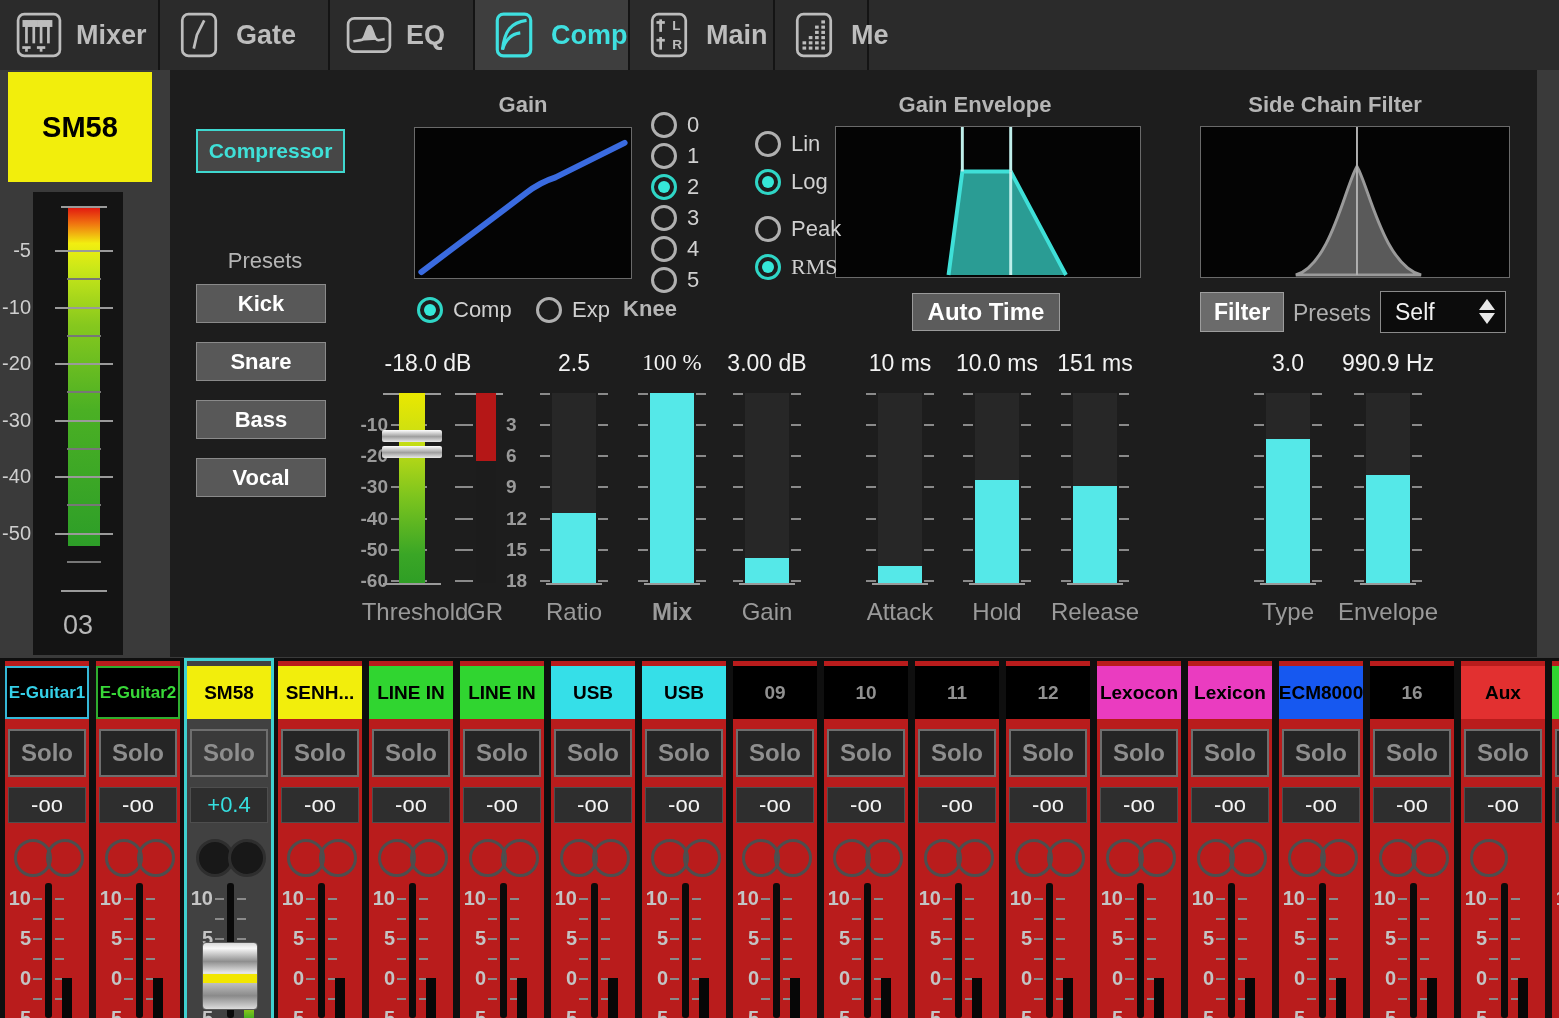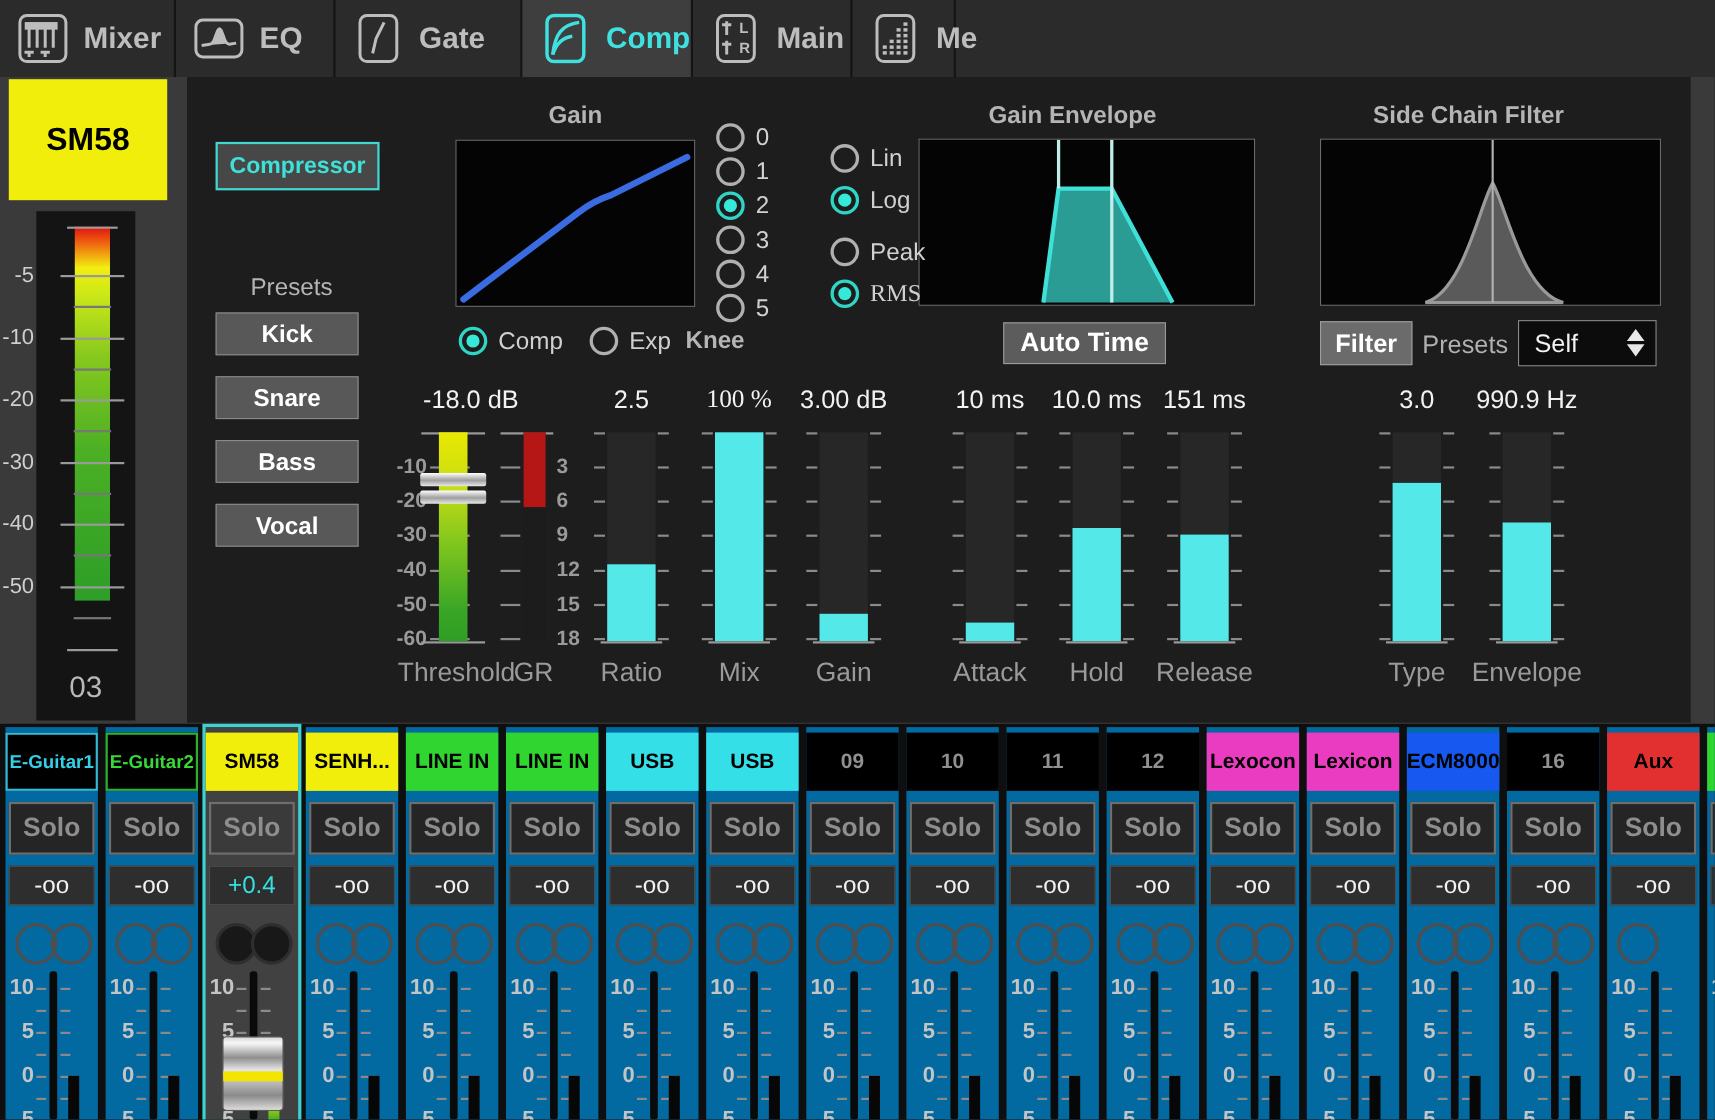--- a/index.html
+++ b/index.html
@@ -60,21 +60,21 @@
         background:linear-gradient(to bottom,#eae800 0%,#c8de14 25%,#7cc41e 55%,#3aa626 85%,#2f9e25 100%); }
   #thresh-handle { position:absolute; left:212px; top:360px; width:60px; height:30px; }
   #thresh-handle .h1,#thresh-handle .h2 { position:absolute; left:0; width:60px; height:12px; border-radius:2px;
         background:linear-gradient(to bottom,#ffffff,#9f9f9f 55%,#e8e8e8); }
   #thresh-handle .h2 { top:16px; }
   #gr-meter { position:absolute; left:306px; top:323px; width:20px; height:190px; background:#1c1c1c; }
   #gr-fill { position:absolute; left:0; top:0; width:100%; background:#b51717; }
 
   
   #strips { position:absolute; left:0; top:658px; width:1559px; height:360px; background:#0f0f0f; }
-  .strip { position:absolute; top:3px; width:84px; height:357px; background:#0369a1; }
+  .strip { position:absolute; top:3px; width:84px; height:357px; background:#b91c1c; }
   .strip.selected { background:#414141; outline:3px solid #3fd0d0; }
   .scribble { position:absolute; left:0px; top:5px; width:84px; height:53px; display:flex; align-items:center;
         justify-content:center; font-weight:bold; font-size:19px; overflow:hidden; }
   .solo-btn { position:absolute; left:3px; top:68px; width:78px; height:48px; background:#252525; border:2px solid #6e6e6e;
         display:flex; align-items:center; justify-content:center; color:#8e8e8e; font-size:24px; font-weight:bold; }
   .strip.selected .solo-btn { background:#3a3a3a; }
   .level-box { position:absolute; left:3px; top:126px; width:78px; height:36px; background:#2e2e2e; border:1px solid #4e4e4e;
         display:flex; align-items:center; justify-content:center; color:#f2f2f2; font-size:22px; }
   .knob { position:absolute; top:178px; width:38px; height:38px; border-radius:50%; border:3px solid #4e4e4e; }
   .strip.selected .knob { background:#181818; border-color:#2e2e2e; }
@@ -109,38 +109,38 @@
             <line x1="6" y1="34" x2="14" y2="34"></line>
             <line x1="13" y1="34" x2="21" y2="34" opacity="0"></line>
             <line x1="20" y1="34" x2="28" y2="34"></line>
             <line x1="10" y1="34" x2="10" y2="38"></line>
             <line x1="24" y1="34" x2="24" y2="38"></line>
             <line x1="34" y1="34" x2="38" y2="34" opacity="0"></line>
           </svg>
         </span>
         <span class="tab-label">Mixer</span>
       </div>
+      <div class="tab" style="width: 170px;">
+        <span class="tab-icon">
+          <svg viewBox="0 0 44 44" fill="none" stroke="currentColor" stroke-width="2.6">
+            <rect x="6" y="2" width="32" height="40" rx="6"></rect>
+            <polyline points="17,35 20,22 27,8"></polyline>
+          </svg>
+        </span>
+        <span class="tab-label">Gate</span>
+      </div>
       <div class="tab" style="width: 145px;">
         <span class="tab-icon">
           <svg viewBox="0 0 44 44" fill="none" stroke="currentColor" stroke-width="2.6">
             <rect x="2" y="6" width="40" height="32" rx="6"></rect>
             <path d="M7 28 L14 27 Q17 27 19 20 L21 15 Q22.5 12 24 15 L26 20 Q28 27 31 27 L37 26" fill="currentColor" stroke="none"></path>
             <path d="M7 28 L14 27 Q17 27 19 20 L21 15 Q22.5 12 24 15 L26 20 Q28 27 31 27 L37 26"></path>
           </svg>
         </span>
         <span class="tab-label">EQ</span>
-      </div>
-      <div class="tab" style="width: 170px;">
-        <span class="tab-icon">
-          <svg viewBox="0 0 44 44" fill="none" stroke="currentColor" stroke-width="2.6">
-            <rect x="6" y="2" width="32" height="40" rx="6"></rect>
-            <polyline points="17,35 20,22 27,8"></polyline>
-          </svg>
-        </span>
-        <span class="tab-label">Gate</span>
       </div>
       <div class="tab active" style="width: 155px;">
         <span class="tab-icon">
           <svg viewBox="0 0 44 44" fill="none" stroke="currentColor" stroke-width="3">
             <rect x="6" y="2" width="32" height="40" rx="6"></rect>
             <path d="M11 36 C13 18 19 10 34 8"></path>
             <path d="M11 36 C14 26 20 21 28 20"></path>
           </svg>
         </span>
         <span class="tab-label">Comp</span>
@@ -397,21 +397,21 @@
         <div class="dash" style="left: 526px; top: 385.295px; width: 10px;"></div>
         <div class="dash" style="left: 468px; top: 416.443px; width: 10px;"></div>
         <div class="dash" style="left: 526px; top: 416.443px; width: 10px;"></div>
         <div class="dash" style="left: 468px; top: 447.59px; width: 10px;"></div>
         <div class="dash" style="left: 526px; top: 447.59px; width: 10px;"></div>
         <div class="dash" style="left: 468px; top: 478.738px; width: 10px;"></div>
         <div class="dash" style="left: 526px; top: 478.738px; width: 10px;"></div>
         <div class="dash" style="left: 468px; top: 509.885px; width: 10px;"></div>
         <div class="dash" style="left: 526px; top: 509.885px; width: 10px;"></div>
         <div class="dash" style="left: 474px; top: 513px; width: 56px; background: rgb(154, 154, 154);"></div>
-        <div class="param-name" style="left: 432px; width: 140px;">Mix</div>
+        <div class="param-name" style="left: 432px; width: 140px; font-weight: bold;">Mix</div>
         <div class="param-value" style="left: 527px; width: 140px;">3.00 dB</div>
         <div class="bar-track" style="left: 575px; width: 44px;">
           <div class="bar-fill" style="height: 13%;"></div>
         </div>
         <div class="dash" style="left: 563px; top: 323px; width: 10px;"></div>
         <div class="dash" style="left: 621px; top: 323px; width: 10px;"></div>
         <div class="dash" style="left: 563px; top: 354.148px; width: 10px;"></div>
         <div class="dash" style="left: 621px; top: 354.148px; width: 10px;"></div>
         <div class="dash" style="left: 563px; top: 385.295px; width: 10px;"></div>
         <div class="dash" style="left: 621px; top: 385.295px; width: 10px;"></div>

